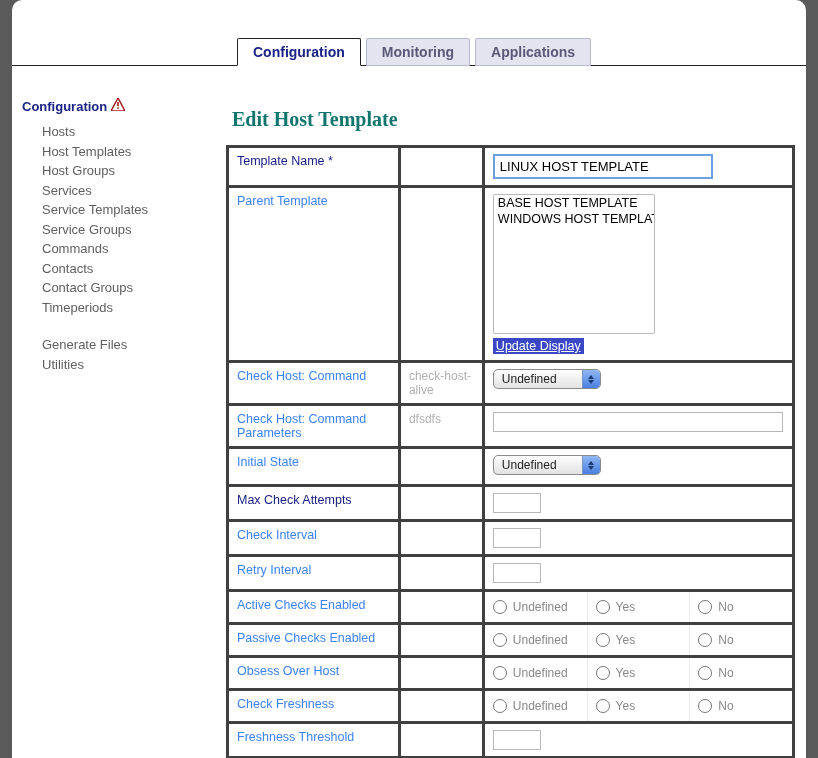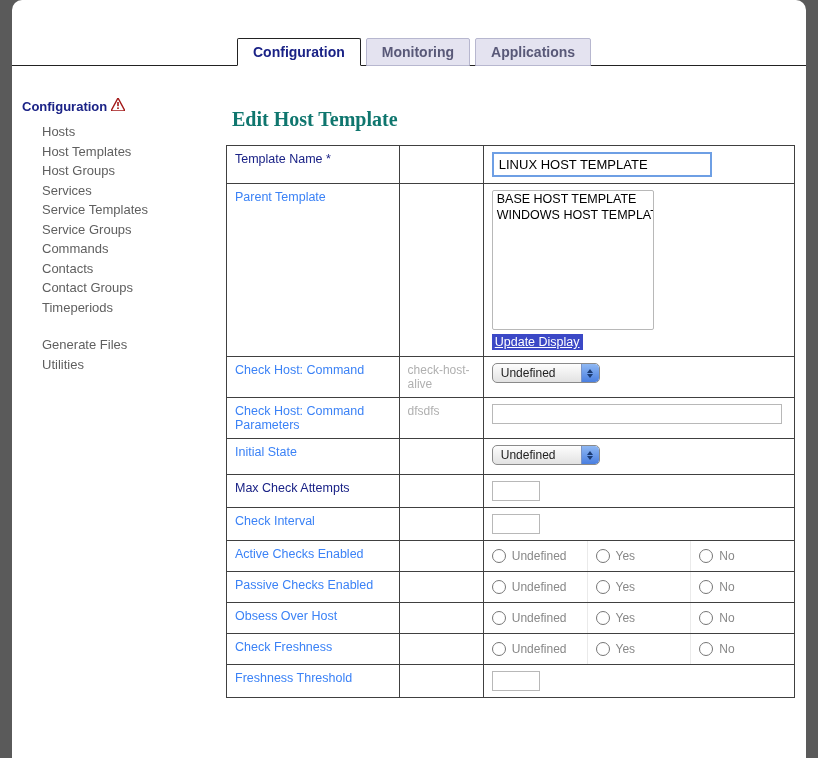--- a/index.html
+++ b/index.html
@@ -98,21 +98,21 @@
     font-weight: bold;
     margin: 0 12px 14px 6px;
     font-family: Liberation Serif, serif;
   }
   table.form {
     border-collapse: collapse;
     width: 569px;
     table-layout: fixed;
   }
   table.form td {
-    border: 1px solid #404040;
+    border: 3px solid #404040;
     padding: 6px 8px;
     vertical-align: top;
     font-size: 12.5px;
     color: #8b8b8b;
   }
   table.form td.label {
     width: 168px;
     color: #3b82f6;
   }
   table.form td.label.emph {
@@ -343,20 +343,27 @@
         </tr>
 
         <tr>
           <td class="label">Check Interval</td>
           <td class="inherit"></td>
           <td class="val">
             <input class="small-input" type="text" style="">
           </td>
         </tr>
 
+        <tr>
+          <td class="label">Retry Interval</td>
+          <td class="inherit"></td>
+          <td class="val">
+            <input class="small-input" type="text" style="">
+          </td>
+        </tr>
 
         <tr>
           <td class="label">Active Checks Enabled</td>
           <td class="inherit"></td>
           <td class="val radio-cell">
             <div class="radio-cell-inner">
               <label class="radio-opt">
                     <input type="radio" name="ac" style="">
                     <span>Undefined</span>
                   </label>

